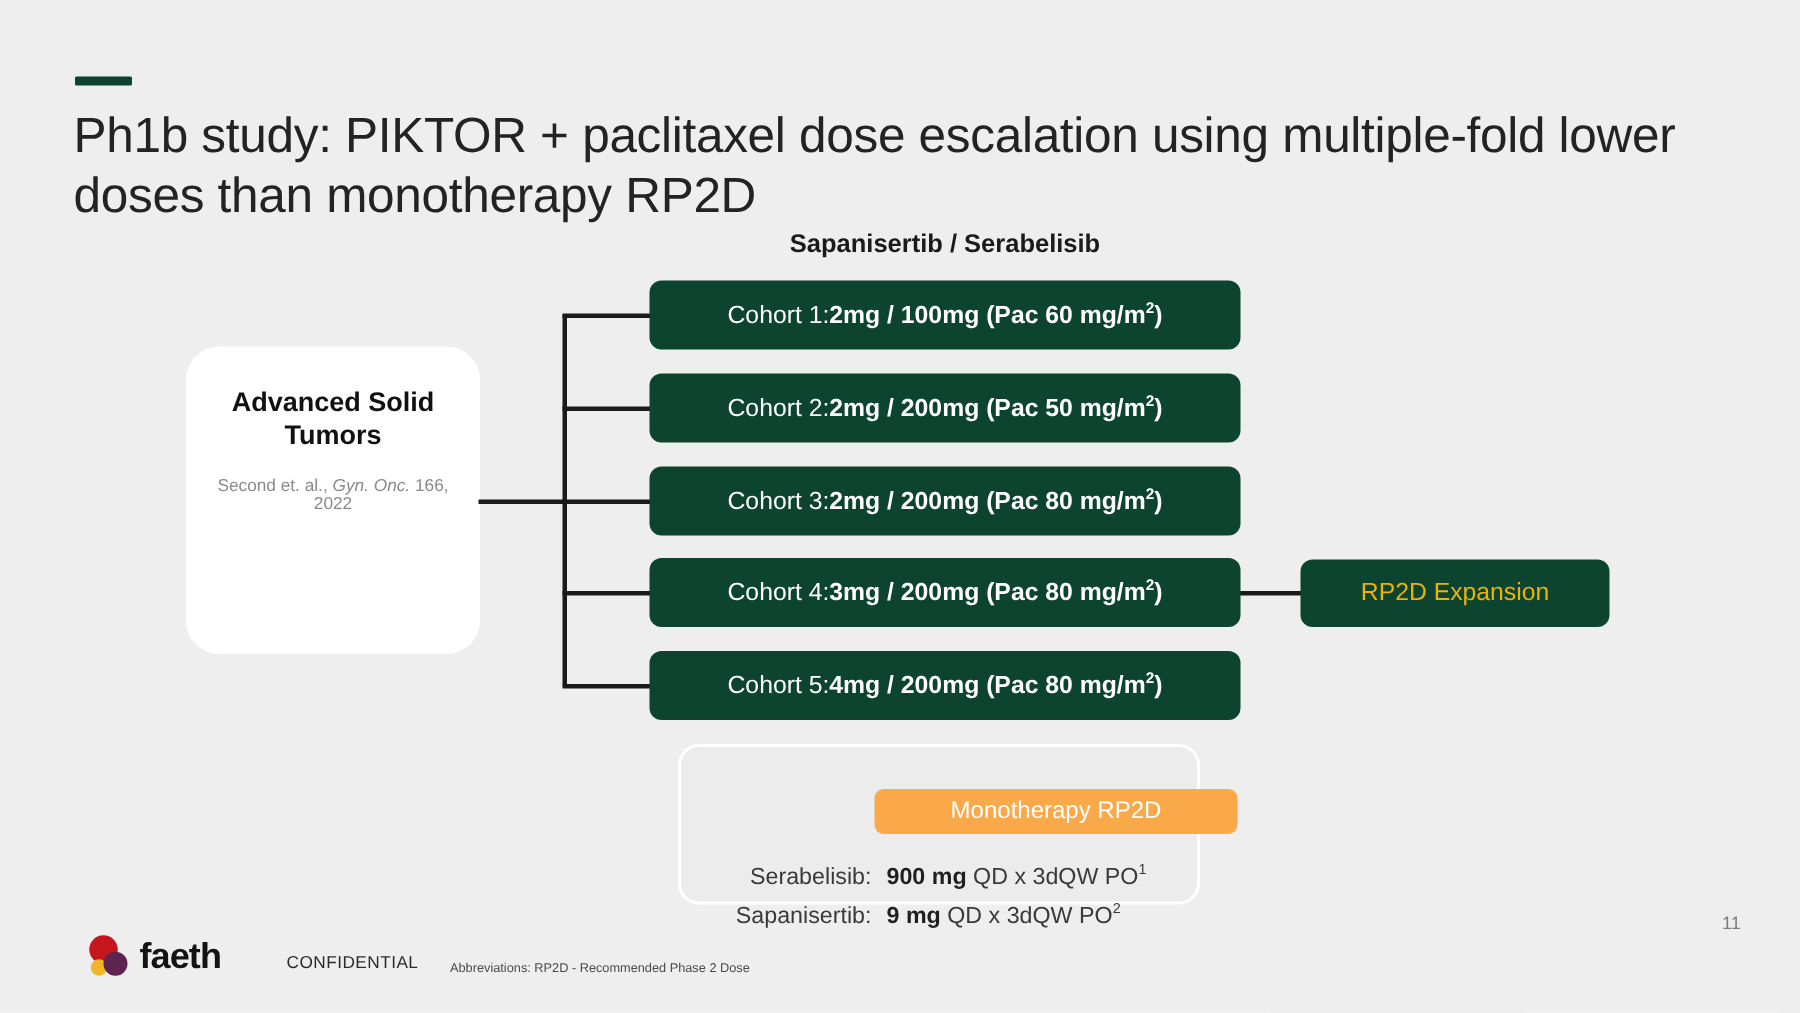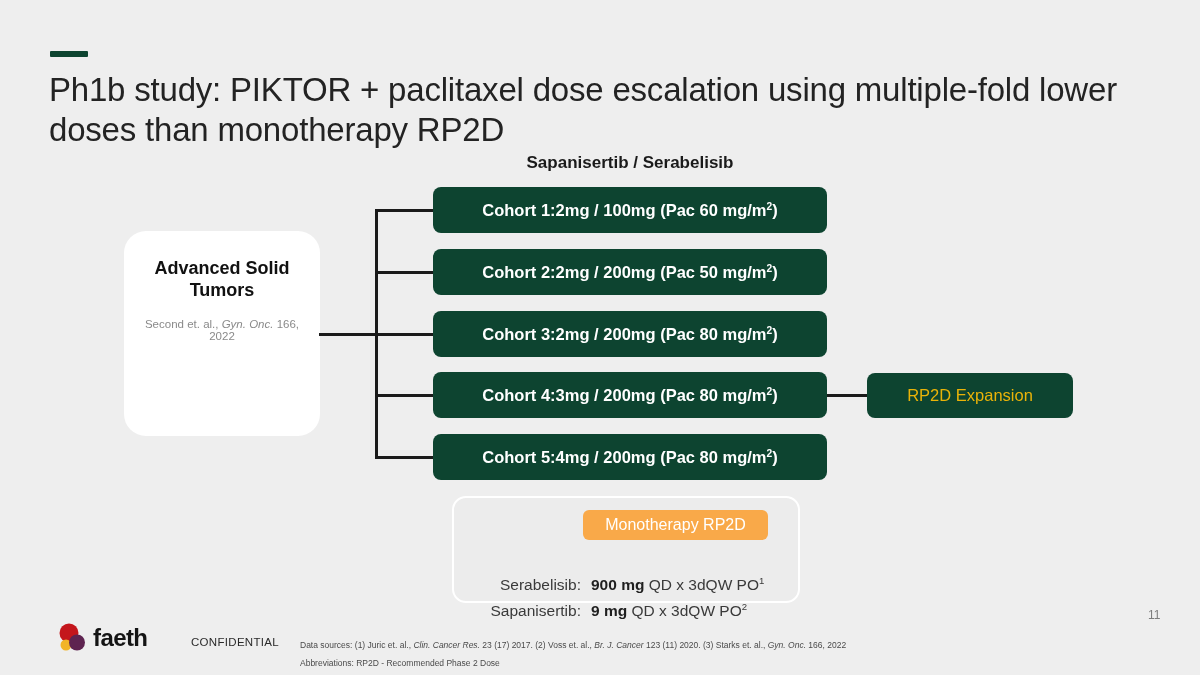--- a/index.html
+++ b/index.html
@@ -57,43 +57,43 @@
   .pop-cite i{font-style:italic;}
   
   .line{position:absolute;background:#1a1a1a;}
   
   .cohort{
     position:absolute;left:433px;width:394px;height:46px;
     background:#0d4430;border-radius:8px;
     display:flex;align-items:center;justify-content:center;
     color:#ffffff;font-size:16.5px;
   }
-  .cohort .lbl{font-weight:700;}
+  .cohort .lbl{font-weight:400;}
   .cohort .dose{font-weight:700;}
   sup{font-size:0.62em;vertical-align:super;line-height:0;}
   
   .rp2d-exp{
     position:absolute;left:867px;top:373px;
     width:206px;height:45px;
     background:#0d4430;border-radius:8px;
     display:flex;align-items:center;justify-content:center;
     color:#eab308;font-size:16.5px;font-weight:400;
   }
   
   .mono-panel{
     position:absolute;left:452px;top:496px;
     width:348px;height:107px;
     background:#ececec;
     border:2px solid #ffffff;
     border-radius:14px;
     box-sizing:border-box;
   }
   .mono-badge{
-    position:absolute;left:129px;top:12px;
-    width:185px;height:30px;
+    position:absolute;left:129px;top:28px;
+    width:242px;height:30px;
     background:#f9a949;border-radius:6px;
     display:flex;align-items:center;justify-content:center;
     color:#ffffff;font-size:16px;
   }
   .mono-row{
     position:absolute;left:0;width:100%;
     font-size:15.5px;color:#3a3a3a;
     display:flex;
     margin-top:28px;
   }
@@ -186,19 +186,18 @@
     <svg width="30" height="30" viewBox="0 0 30 30">
       <circle cx="12" cy="11" r="9.5" fill="#c4161c"></circle>
       <circle cx="9" cy="23" r="5.5" fill="#f2b428"></circle>
       <circle cx="20" cy="20.5" r="8" fill="#5e2450"></circle>
     </svg>
   </div>
   <div class="logo-text">faeth</div>
   <div class="confidential">CONFIDENTIAL</div>
 
   <div class="footnotes">
-    <div class="fn"><span>Data sources: (1) Juric et. al., </span><i>Clin. Cancer Res.</i><span> 23 (17) 2017. (2) Voss et. al., </span><i>Br. J. Cancer</i><span> 123 (11) 2020. (3) Starks et. al., </span><i>Gyn. Onc.</i><span> 166, 2022</span></div>
     <div class="fn">Abbreviations: RP2D - Recommended Phase 2 Dose</div>
   </div>
 
   <div class="page-num">11</div>
 
 </div>
 
 </body></html>

